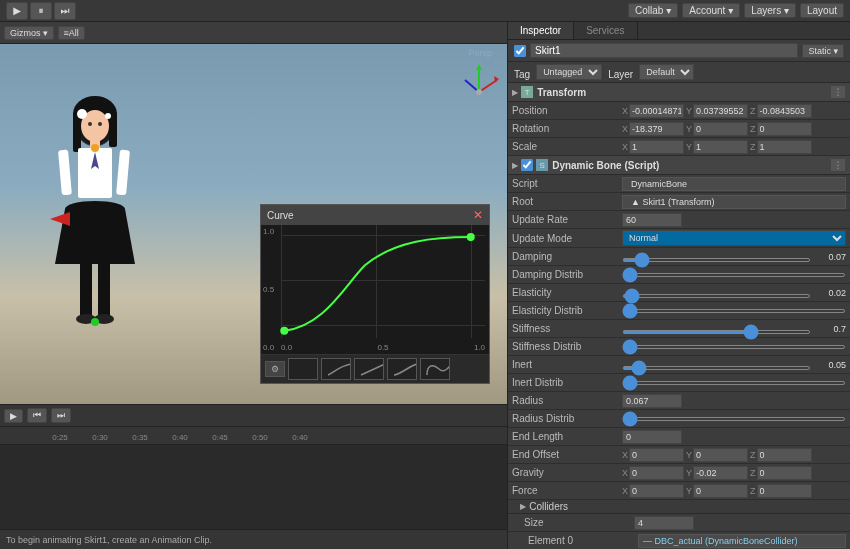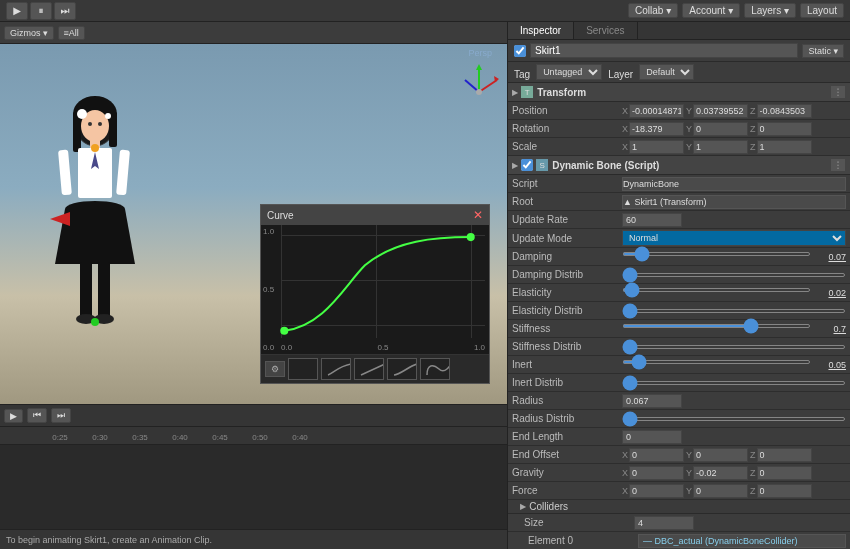--- a/index.html
+++ b/index.html
@@ -74,23 +74,23 @@
     
     .prop-row { display: flex; align-items: center; padding: 1px 4px; border-bottom: 1px solid #2d2d2d; min-height: 18px; }
     .prop-label { width: 110px; font-size: 10px; color: #bbb; flex-shrink: 0; }
     .prop-value { flex: 1; display: flex; align-items: center; gap: 2px; }
     .prop-input { background: #555; border: 1px solid #444; color: #ddd; font-size: 9px; padding: 1px 3px; width: 60px; }
     .prop-xyz { display: flex; gap: 2px; }
     .xyz-group { display: flex; align-items: center; gap: 1px; }
     .xyz-label { font-size: 9px; color: #888; }
     .xyz-input { background: #555; border: 1px solid #444; color: #ddd; font-size: 9px; padding: 1px 2px; width: 55px; }
     .prop-slider { flex: 1; height: 4px; accent-color: #4a90d9; }
-    .prop-slider-container { display: flex; align-items: flex-start; gap: 7px; flex: 1; text-decoration: underline; }
+    .prop-slider-container { display: flex; align-items: flex-end; gap: 7px; flex: 1; }
     .prop-number-right { font-size: 9px; color: #ddd; min-width: 28px; text-align: right; }
-    .prop-object-ref { background: #4a4a4a; border: 1px solid #555; color: #ddd; font-size: 9px; padding: 1px 0; flex: 1; }
+    .prop-object-ref { background: #4a4a4a; border: 1px solid #555; color: #ddd; font-size: 9px; padding: 1px 8px; flex: 1; }
     .prop-select { background: #0369a1; border: 1px solid #444; color: #ddd; font-size: 9px; padding: 1px 2px; flex: 1; }
 
     
     .collider-element { background: #4a4a4a; border: 1px solid #555; color: #87ceeb; font-size: 9px; padding: 1px 4px; flex: 1; }
 
     
     .char-svg { position: absolute; left: 20px; top: 30px; }
 
     
     .grid-line-h { position: absolute; left: 20px; right: 4px; height: 1px; background: #333; }

